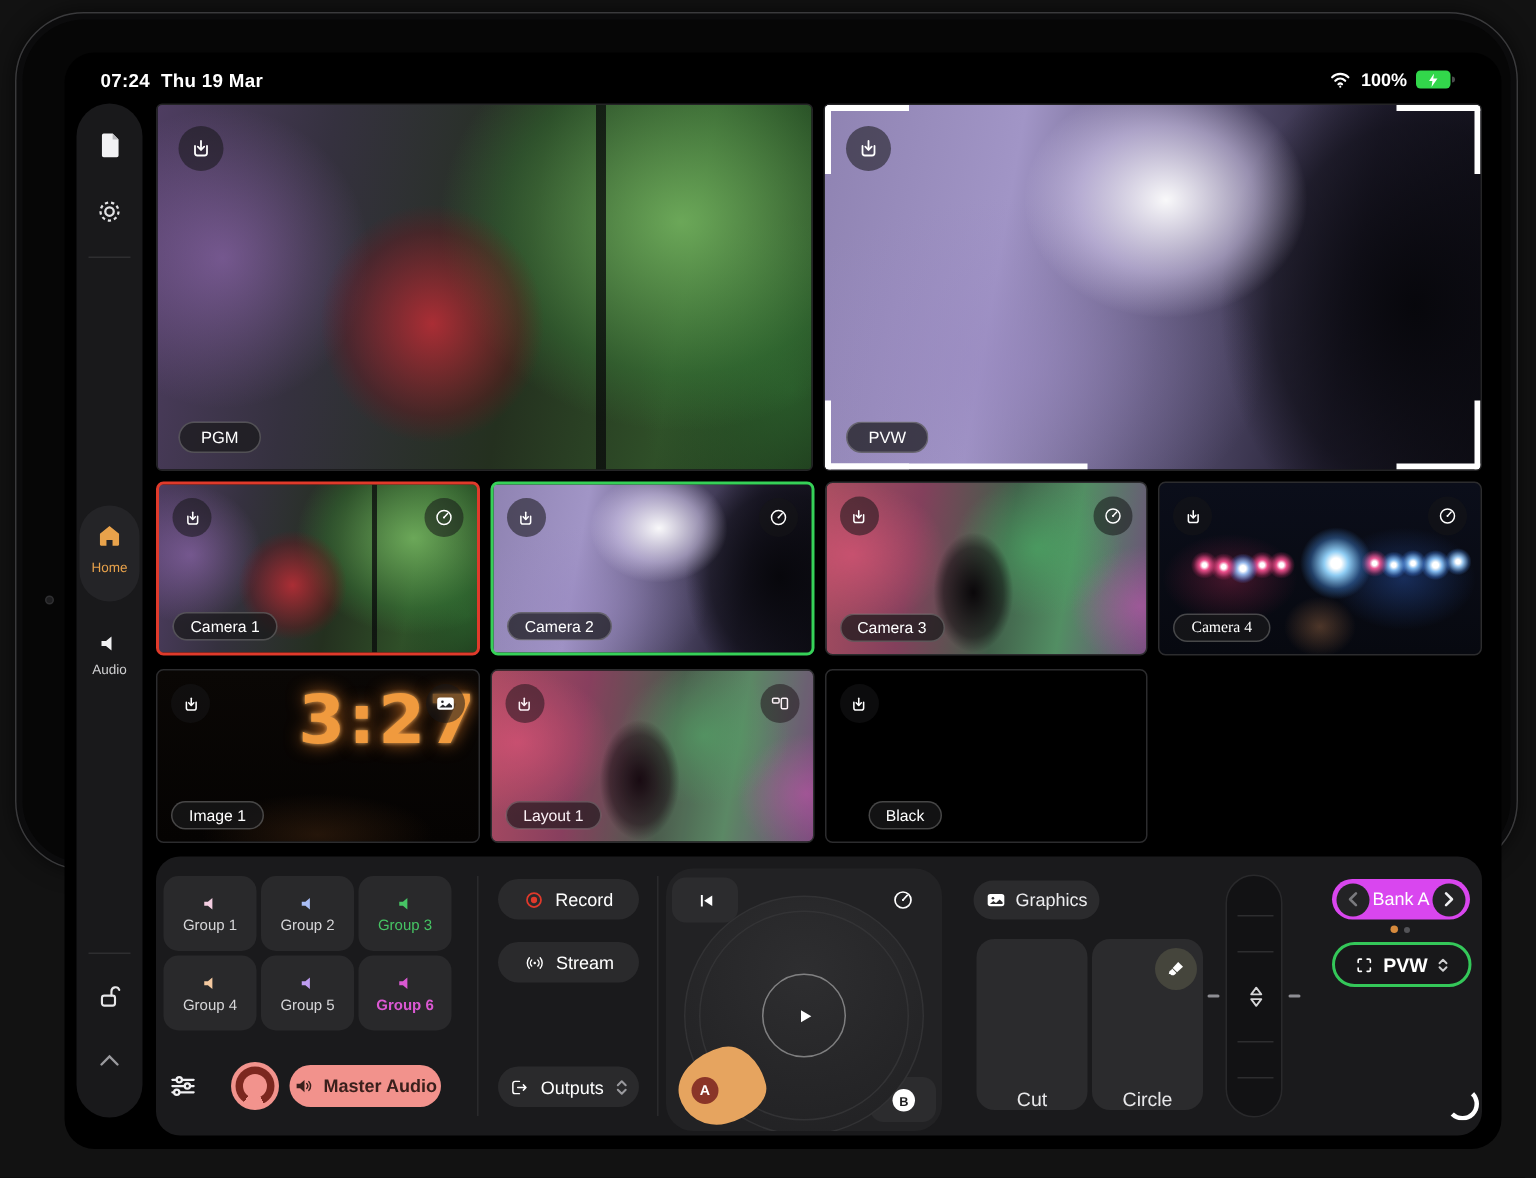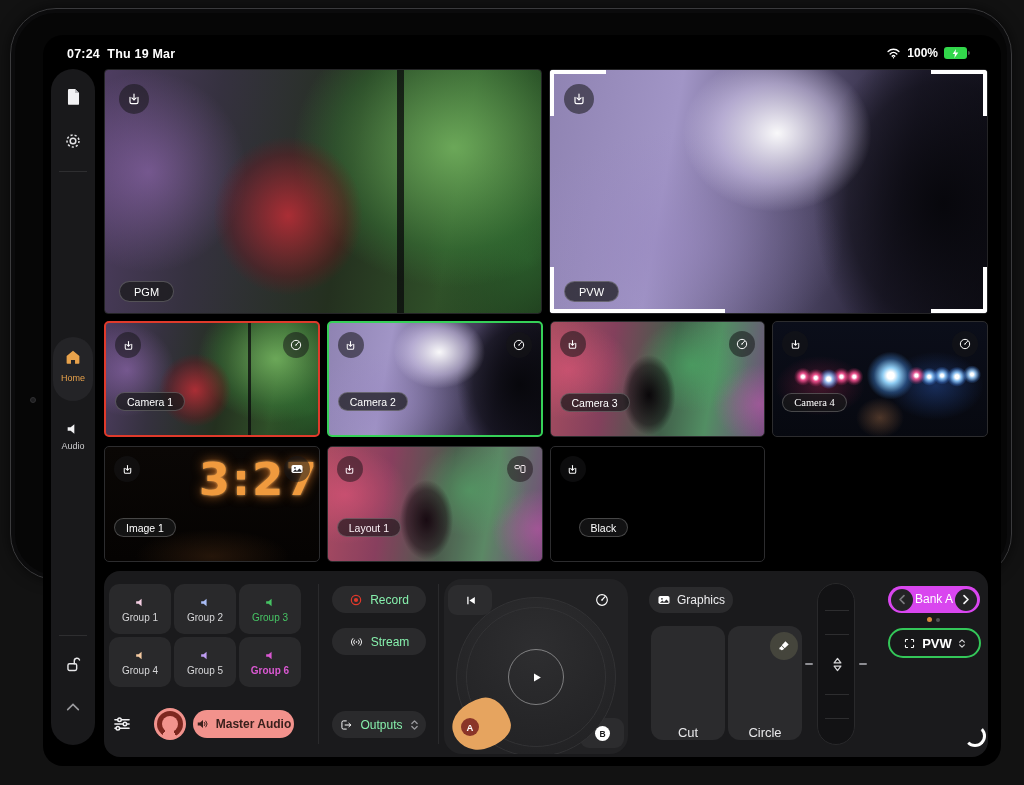--- a/index.html
+++ b/index.html
@@ -49,21 +49,21 @@
 
   .ic-circle { position:absolute; display:flex; align-items:center; justify-content:center;
     border-radius:50%; background:rgba(22,22,24,.55); }
   .ic-save-lg { left:14px; top:14px; width:30px; height:30px; }
   .ic-tl { left:9px; top:9px; width:26px; height:26px; }
   .ic-tr { right:9px; top:9px; width:26px; height:26px; }
 
   .lbl { position:absolute; display:flex; align-items:center; border-radius:11px;
     background:rgba(25,25,27,.72); border:1px solid rgba(255,255,255,.22); color:#fff; white-space:nowrap; }
   .lbl-lg { left:14px; bottom:11px; height:21px; padding:0 14px; font-size:11px; }
-  .lbl-sm { left:9px; bottom:24px; height:19px; padding:0 11px; font-size:10.5px; }
+  .lbl-sm { left:9px; bottom:8px; height:19px; padding:0 11px; font-size:10.5px; }
 
   
   .img-guitar { background:
     linear-gradient(90deg, transparent 0 67%, rgba(8,8,10,.75) 67% 68.6%, transparent 68.6%),
     radial-gradient(ellipse 22% 42% at 42% 60%, rgba(198,45,55,.82), rgba(120,20,30,.35) 60%, transparent 78%),
     radial-gradient(ellipse 30% 55% at 10% 42%, rgba(168,120,205,.5), transparent 75%),
     radial-gradient(ellipse 45% 70% at 80% 32%, rgba(128,198,105,.75), rgba(60,130,60,.4) 60%, transparent 82%),
     radial-gradient(ellipse 30% 60% at 97% 78%, rgba(45,105,48,.7), transparent 78%),
     linear-gradient(100deg,#4e3d61 0%,#35313f 25%,#24301f 55%,#2f4f28 78%,#1b2d17 100%); }
   .img-drums { background:
@@ -122,21 +122,21 @@
   #eq-ic { position:absolute; left:8px; top:143px; }
   #knob { position:absolute; left:50px; top:137px; width:32px; height:32px; border-radius:50%; background:#f2938d; }
   #knob .ring { position:absolute; inset:3px; border-radius:50%;
     background:conic-gradient(from 215deg,#7c271f 0 298deg, transparent 298deg 360deg); }
   #knob .ring::after { content:""; position:absolute; inset:5px; border-radius:50%; background:#f2938d; }
   #master-pill { position:absolute; left:89px; top:139px; width:101px; height:28px; background:#f2928c;
     border-radius:14px; display:flex; align-items:center; justify-content:center; gap:6px;
     color:#3a201c; font-size:12px; font-weight:600; }
 
   .t-pill { position:absolute; left:228px; width:94px; height:27px; border-radius:14px; background:#2a2a2c;
-    display:flex; align-items:center; justify-content:center; gap:7px; font-size:12px; color:#86efac; }
+    display:flex; align-items:center; justify-content:center; gap:7px; font-size:12px; color:#ffffff; }
   #pill-record { top:15px; } #pill-stream { top:57px; } #pill-outputs { top:140px; }
 
   #jog { position:absolute; left:340px; top:8px; width:184px; height:175px; background:#222224;
     border-radius:18px; overflow:hidden; }
   .notch { position:absolute; width:44px; height:30px; background:#2c2c2e; border-radius:9px;
     display:flex; align-items:center; justify-content:center; }
   #jog-wheel { position:absolute; left:12px; top:18px; width:160px; height:160px; border-radius:50%;
     background:radial-gradient(circle at 50% 32%, #2e2e30, #262628 55%, #202022);
     border:1px solid #323234; }
   #jog-wheel::after { content:""; position:absolute; inset:9px; border-radius:50%; border:1px solid #333335; }

